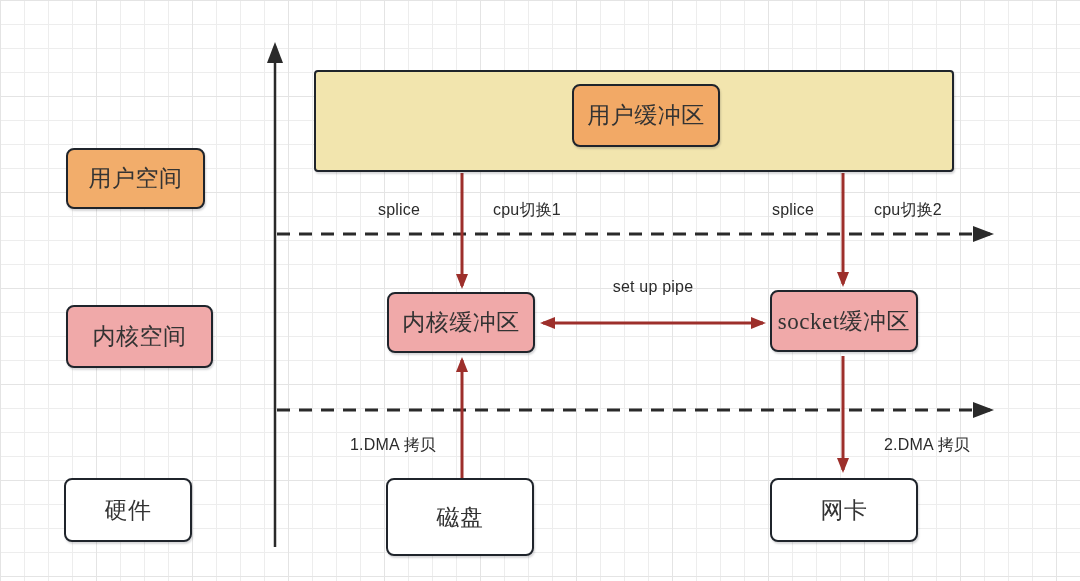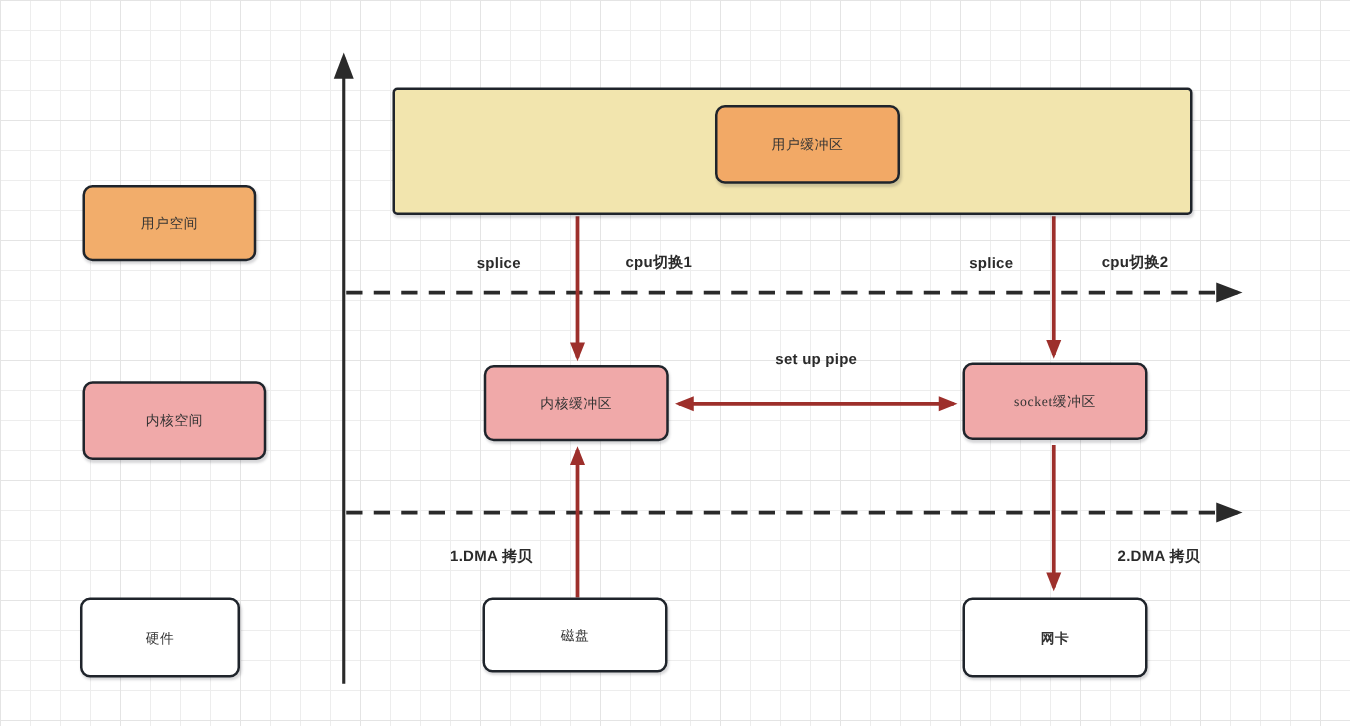--- a/index.html
+++ b/index.html
@@ -25,49 +25,49 @@
     z-index: 1;
   }
   .node {
     position: absolute;
     box-sizing: border-box;
     border: 2.5px solid #1f242b;
     border-radius: 8px;
     display: flex;
     align-items: center;
     justify-content: center;
-    font-size: 11px;
+    font-size: 23px;
     color: #333333;
     z-index: 2;
     box-shadow: 1px 2px 2px rgba(31,36,43,0.18);
     letter-spacing: 0.5px;
   }
   .fill-orange  { background: #f2a966; }
   .fill-orange2 { background: #f2ad6b; }
   .fill-yellow  { background: #f2e5ae; }
   .fill-pink    { background: #f0a9a9; }
   .fill-white   { background: #ffffff; }
 
   .node.user-space-box   { left: 66px;  top: 148px; width: 139px; height: 61px; }
   .node.kernel-space-box { left: 66px;  top: 305px; width: 147px; height: 63px; }
   .node.hardware-box     { left: 64px;  top: 478px; width: 128px; height: 64px; }
 
   .node.user-space-container { left: 314px; top: 70px; width: 640px; height: 102px;
                                border-radius: 4px; align-items: flex-start; }
   .node.user-buffer   { left: 572px; top: 84px;  width: 148px; height: 63px; z-index: 3; }
   .node.kernel-buffer { left: 387px; top: 292px; width: 148px; height: 61px; }
   .node.socket-buffer { left: 770px; top: 290px; width: 148px; height: 62px; font-family: Liberation Serif, serif; }
-  .node.disk-box      { left: 386px; top: 478px; width: 148px; height: 60px; }
-  .node.nic-box       { left: 770px; top: 478px; width: 148px; height: 64px; font-weight: bold; }
+  .node.disk-box      { left: 386px; top: 478px; width: 148px; height: 78px; }
+  .node.nic-box       { left: 770px; top: 478px; width: 148px; height: 64px; }
 
   .edge-label {
     position: absolute;
     transform: translate(-50%, -50%);
-    font-size: 12px;
-    font-weight: 700;
+    font-size: 16px;
+    font-weight: 400;
     color: #2b2b2b;
     white-space: nowrap;
     z-index: 4;
     letter-spacing: 0.2px;
   }
   .lbl-splice-left  { left: 399px; top: 210px; }
   .lbl-cpu-switch-1 { left: 527px; top: 210px; }
   .lbl-splice-right { left: 793px; top: 210px; }
   .lbl-cpu-switch-2 { left: 908px; top: 210px; }
   .lbl-set-up-pipe  { left: 653px; top: 287px; }

